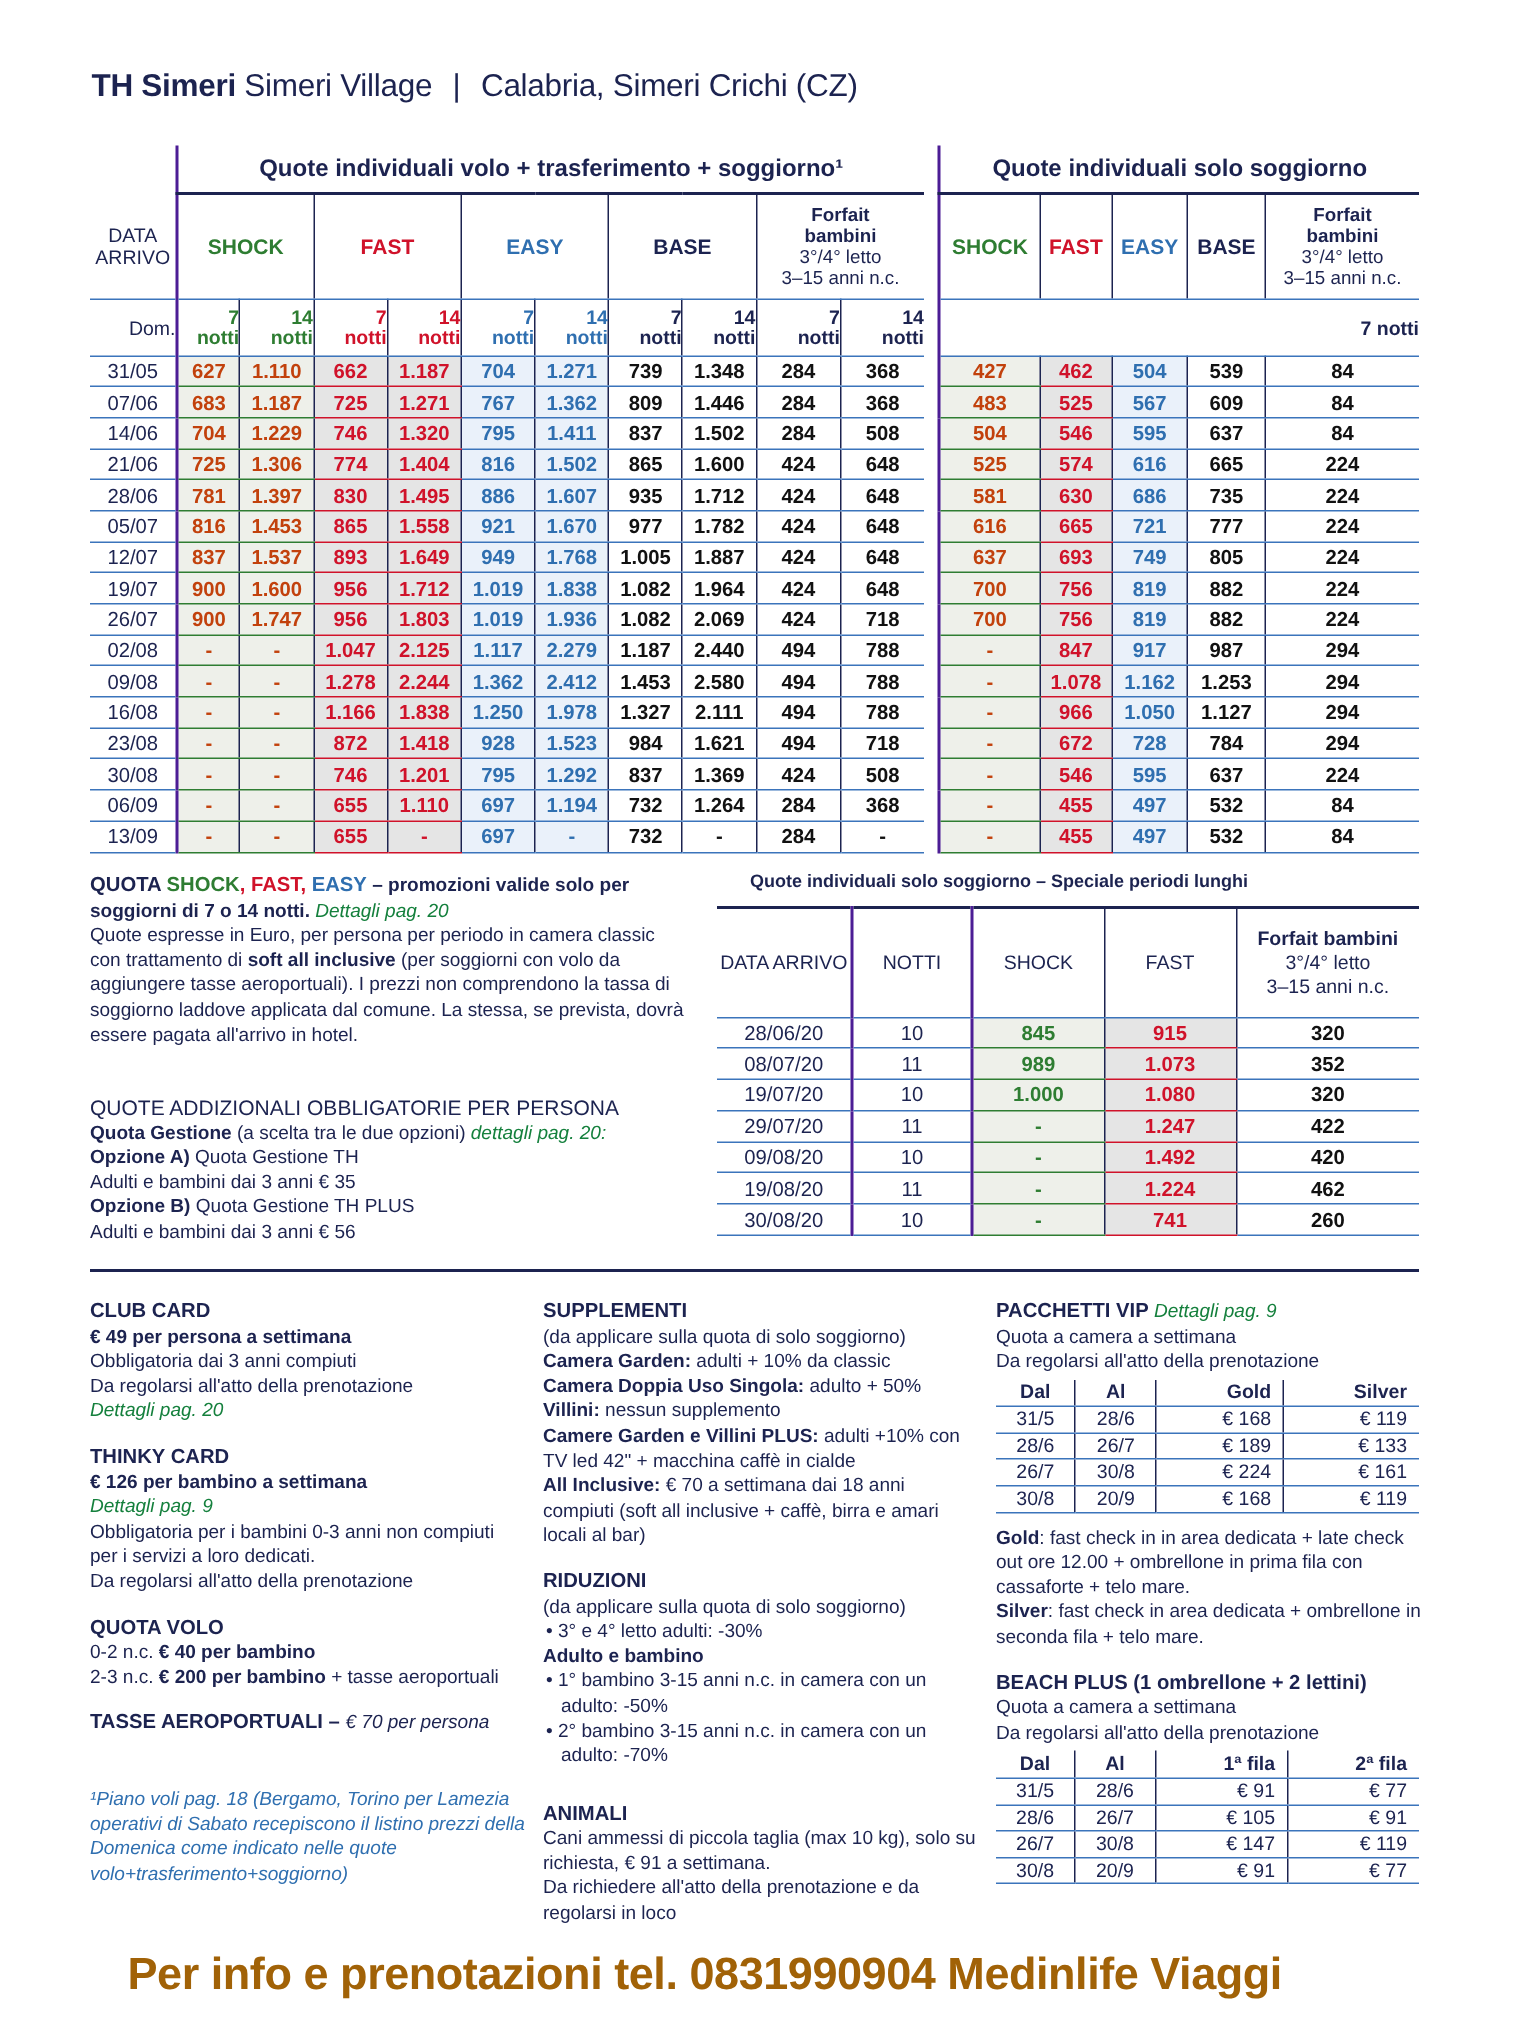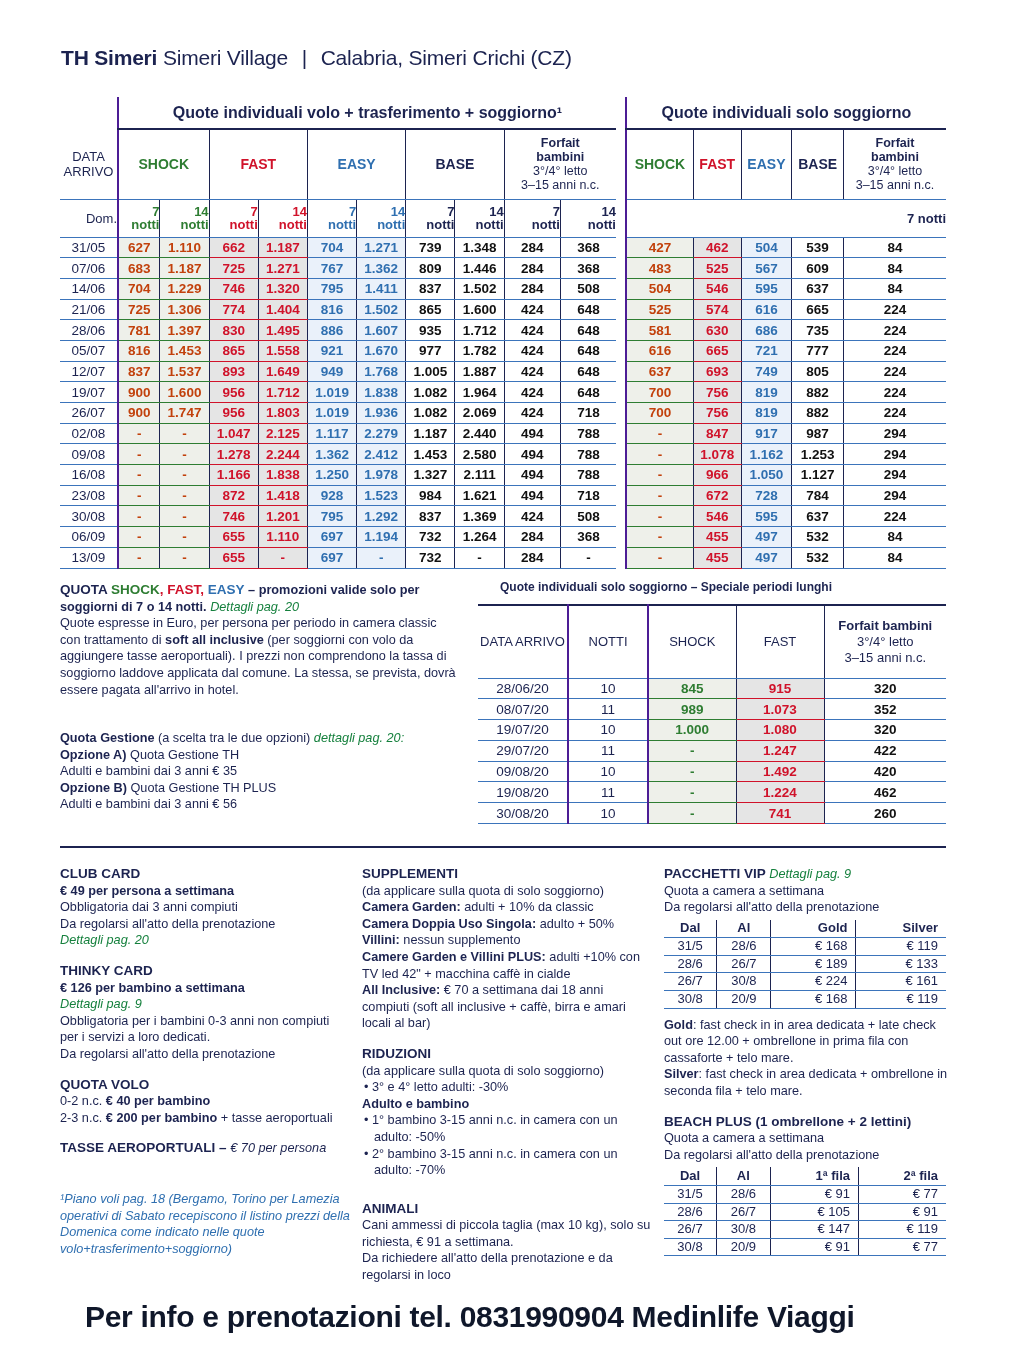--- a/index.html
+++ b/index.html
@@ -61,21 +61,21 @@
   #colC { left: 664px; width: 285px; }
   .blk { margin-bottom: 14px; }
   .bullet { padding-left: 12px; text-indent: -10px; }
 
   .mini { width: 282px; font-size: 13px; margin-top: 4px; }
   .mini th { font-weight: bold; height: 18px; border-bottom: 1.5px solid #3b74bb; color: #1c2350; }
   .mini td { height: 17px; text-align: center; border-bottom: 1.5px solid #3b74bb; color: #1c2350; }
   .mini td.num, .mini th.num { text-align: right; padding-right: 8px; }
   .mini .vl { border-left: 1px solid #1c2350; }
 
-  #footer { position: absolute; left: 85px; top: 1300px; font-size: 30px; font-weight: bold; color: #0f172a; letter-spacing: -0.3px; font-family: "Liberation Sans", sans-serif; }
+  #footer { position: absolute; left: 85px; top: 1300px; font-size: 30px; font-weight: bold; color: #a16207; letter-spacing: -0.3px; font-family: "Liberation Sans", sans-serif; }
   #footnote { color: #2f6fb0; font-style: italic; }
 </style>
 </head>
 <body>
 
 <div id="title">
   <span class="strong">TH Simeri</span>
   <span>Simeri Village</span>
   <span class="sep">|</span>
   <span>Calabria, Simeri Crichi (CZ)</span>
@@ -467,20 +467,21 @@
     </tbody>
 </table>
 
 <div id="note1" class="notes">
   <span class="hd">QUOTA </span><span class="hd green">SHOCK</span><span class="hd red">, </span><span class="hd red">FAST</span><span class="hd red">, </span><span class="hd blue">EASY</span><b> – promozioni valide solo per soggiorni di 7 o 14 notti.</b>
   <span class="it">Dettagli pag. 20</span><br>
   <span>Quote espresse in Euro, per persona per periodo in camera classic con trattamento di </span><b>soft all inclusive</b><span> (per soggiorni con volo da aggiungere tasse aeroportuali). I prezzi non comprendono la tassa di soggiorno laddove applicata dal comune. La stessa, se prevista, dovrà essere pagata all'arrivo in hotel.</span>
 </div>
 
 <div id="note2" class="notes">
+  <div class="hd" style="font-weight:normal;font-size:14px">QUOTE ADDIZIONALI OBBLIGATORIE PER PERSONA</div>
   <div><b>Quota Gestione</b><span> (a scelta tra le due opzioni) </span><span class="it">dettagli pag. 20:</span></div>
   <div><b>Opzione A)</b><span> Quota Gestione TH</span></div>
   <div>Adulti e bambini dai 3 anni € 35</div>
   <div><b>Opzione B)</b><span> Quota Gestione TH PLUS</span></div>
   <div>Adulti e bambini dai 3 anni € 56</div>
 </div>
 
 <div id="spTitle">Quote individuali solo soggiorno – Speciale periodi lunghi</div>
 <table id="special">
   <thead>

